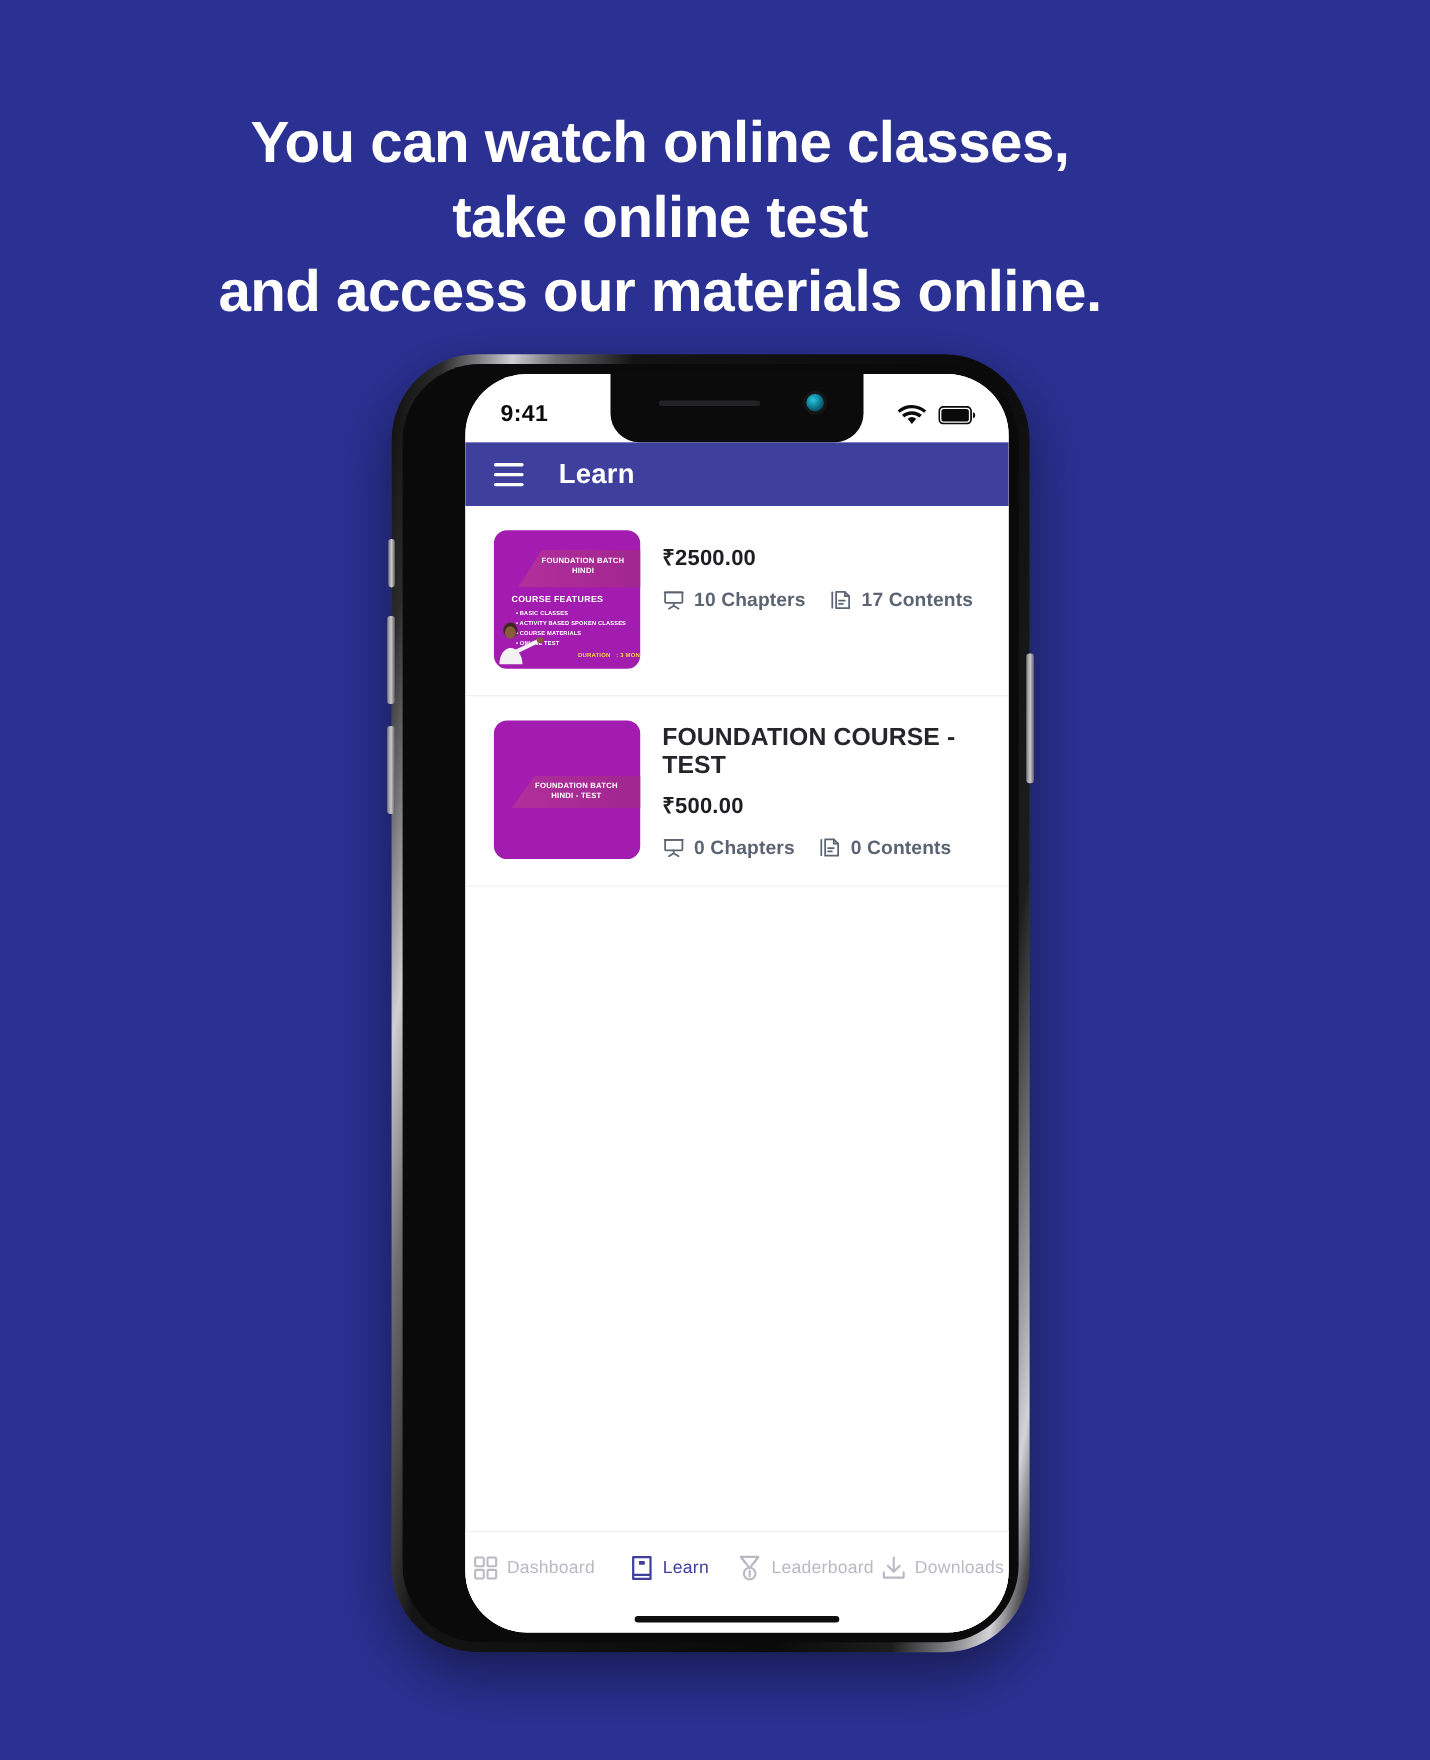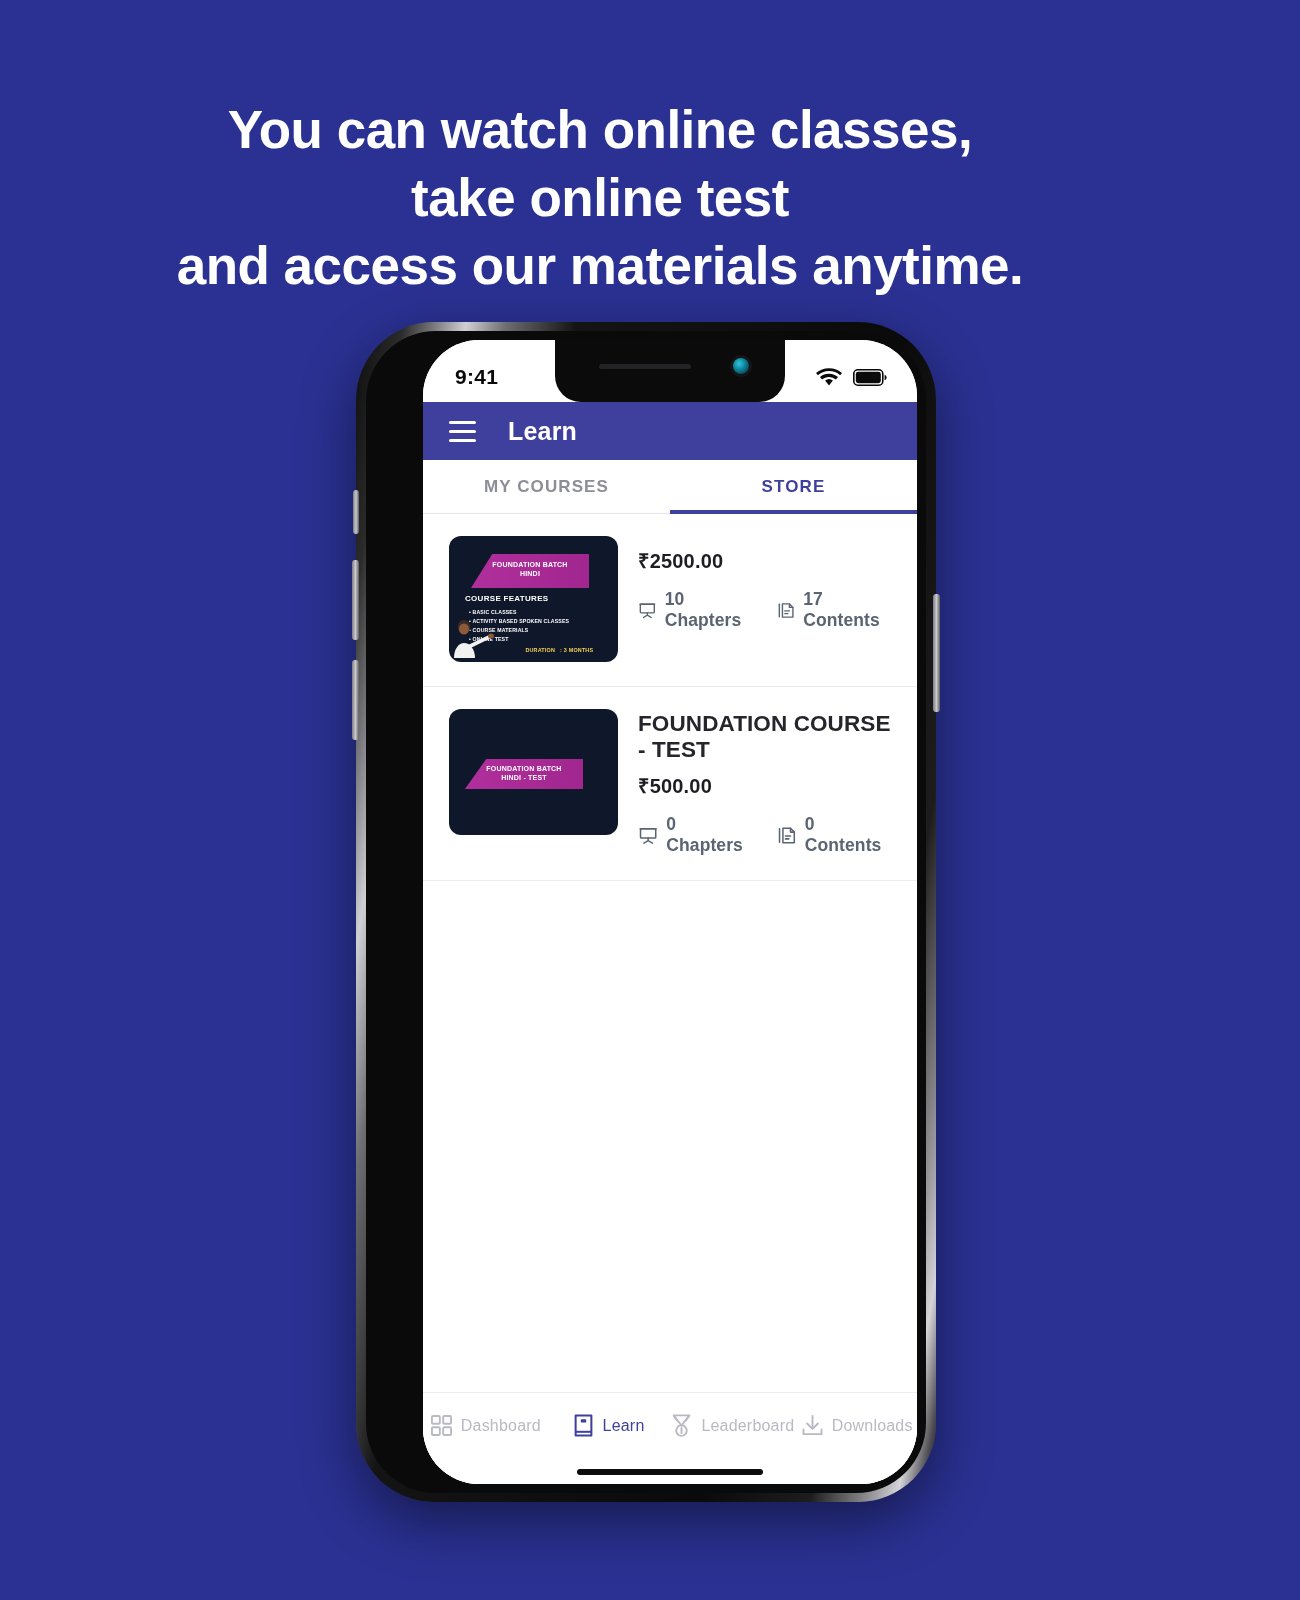--- a/index.html
+++ b/index.html
@@ -123,23 +123,23 @@
   
   .course-list{ background:#fff; }
   .course-row{
     display:flex; align-items:flex-start;
     padding:22px 24px 24px 26px;
     gap:20px;
     border-bottom:1px solid #ececf0;
     cursor:pointer;
   }
   .thumb{
-    width:169px; height:126px; flex:none;
+    width:133px; height:126px; flex:none;
     border-radius:12px;
-    background:#0f172a;
+    background:#a21caf;
     position:relative; overflow:hidden;
   }
   .banner-tz{
     position:absolute;
     background:linear-gradient(90deg,#b02f9c 0%,#a1268f 100%);
     clip-path:polygon(18% 0%,100% 0%,100% 100%,0% 100%);
   }
   .banner-text{
     position:absolute; color:#fff;
     font-weight:bold; text-align:center;
@@ -209,21 +209,21 @@
     background:#0d0d0d;
   }
   .content-fill{ background:#fff; height:100%; }
 </style>
 </head>
 <body>
 
 <div class="headline">
   <span class="ln">You can watch online classes,</span>
   <span class="ln">take online test</span>
-  <span class="ln">and access our materials anytime.</span>
+  <span class="ln">and access our materials online.</span>
 </div>
 
 <div class="phone-wrap">
   <div class="phone-outer"></div>
   <div class="phone-bezel"></div>
 
   <div class="btn-side btn-mute"></div>
   <div class="btn-side btn-vup"></div>
   <div class="btn-side btn-vdn"></div>
   <div class="btn-side btn-pwr"></div>
@@ -253,28 +253,20 @@
 
     <div class="appbar">
       <div class="hamburger">
         <i></i>
           <i></i>
           <i></i>
       </div>
       <div class="appbar-title">Learn</div>
     </div>
 
-    <div class="tabs">
-      <div class="tab">
-        <span>MY COURSES</span>
-      </div>
-      <div class="tab active">
-        <span>STORE</span>
-      </div>
-    </div>
 
     <div class="course-list">
 
       <div class="course-row">
         <div class="thumb">
           <div class="banner-tz t1-banner">
             <div class="banner-text">
               <span>FOUNDATION BATCH</span><br>
               <span>HINDI</span>
             </div>

